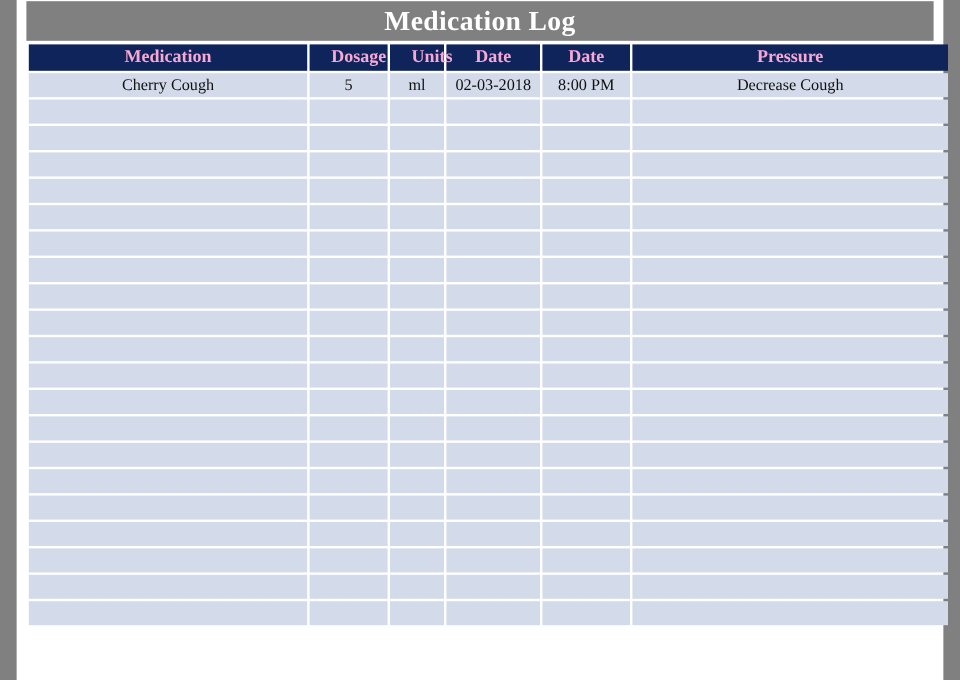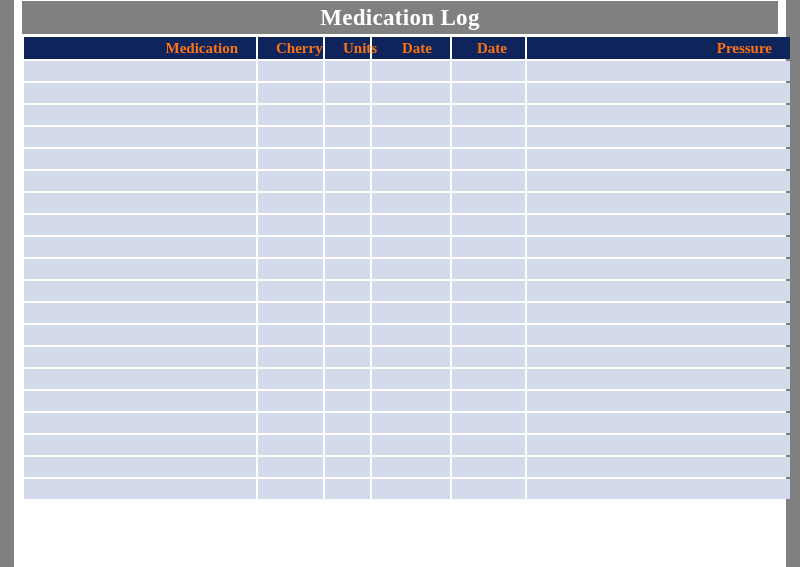--- a/index.html
+++ b/index.html
@@ -65,26 +65,26 @@
   
   #med-table {
     width: 100%;
     border-collapse: separate;
     border-spacing: 2px 2px;
     margin-top: 1px;
     table-layout: fixed;
   }
   #med-table th {
     background: #10245c;
-    color: #f97316;
+    color: #f9a8d4;
     font-size: 15px;
     font-weight: bold;
     height: 20px;
     padding: 1px 18px;
-    text-align: right;
+    text-align: center;
     vertical-align: middle;
     white-space: nowrap;
     font-family: "Liberation Serif", "DejaVu Serif", serif;
   }
   #med-table td {
     background: #d3dbeb;
     color: #101010;
     font-size: 13.5px;
     height: 18px;
     padding: 1px 3px;
@@ -122,29 +122,37 @@
         <col class="c-medication">
         <col class="c-dosage">
         <col class="c-units">
         <col class="c-date">
         <col class="c-time">
         <col class="c-purpose">
       </colgroup>
       <thead>
         <tr>
           <th>Medication</th>
-          <th>Cherry</th>
+          <th>Dosage</th>
           <th>Units</th>
           <th>Date</th>
           <th>Date</th>
           <th>Pressure</th>
         </tr>
       </thead>
       <tbody id="table-body">
           <tr>
+            <td>Cherry Cough</td>
+            <td>5</td>
+            <td>ml</td>
+            <td>02-03-2018</td>
+            <td>8:00 PM</td>
+            <td>Decrease Cough</td>
+          </tr>
+          <tr>
             <td>&nbsp;</td>
             <td>&nbsp;</td>
             <td>&nbsp;</td>
             <td>&nbsp;</td>
             <td>&nbsp;</td>
             <td>&nbsp;</td>
           </tr>
           <tr>
             <td>&nbsp;</td>
             <td>&nbsp;</td>

